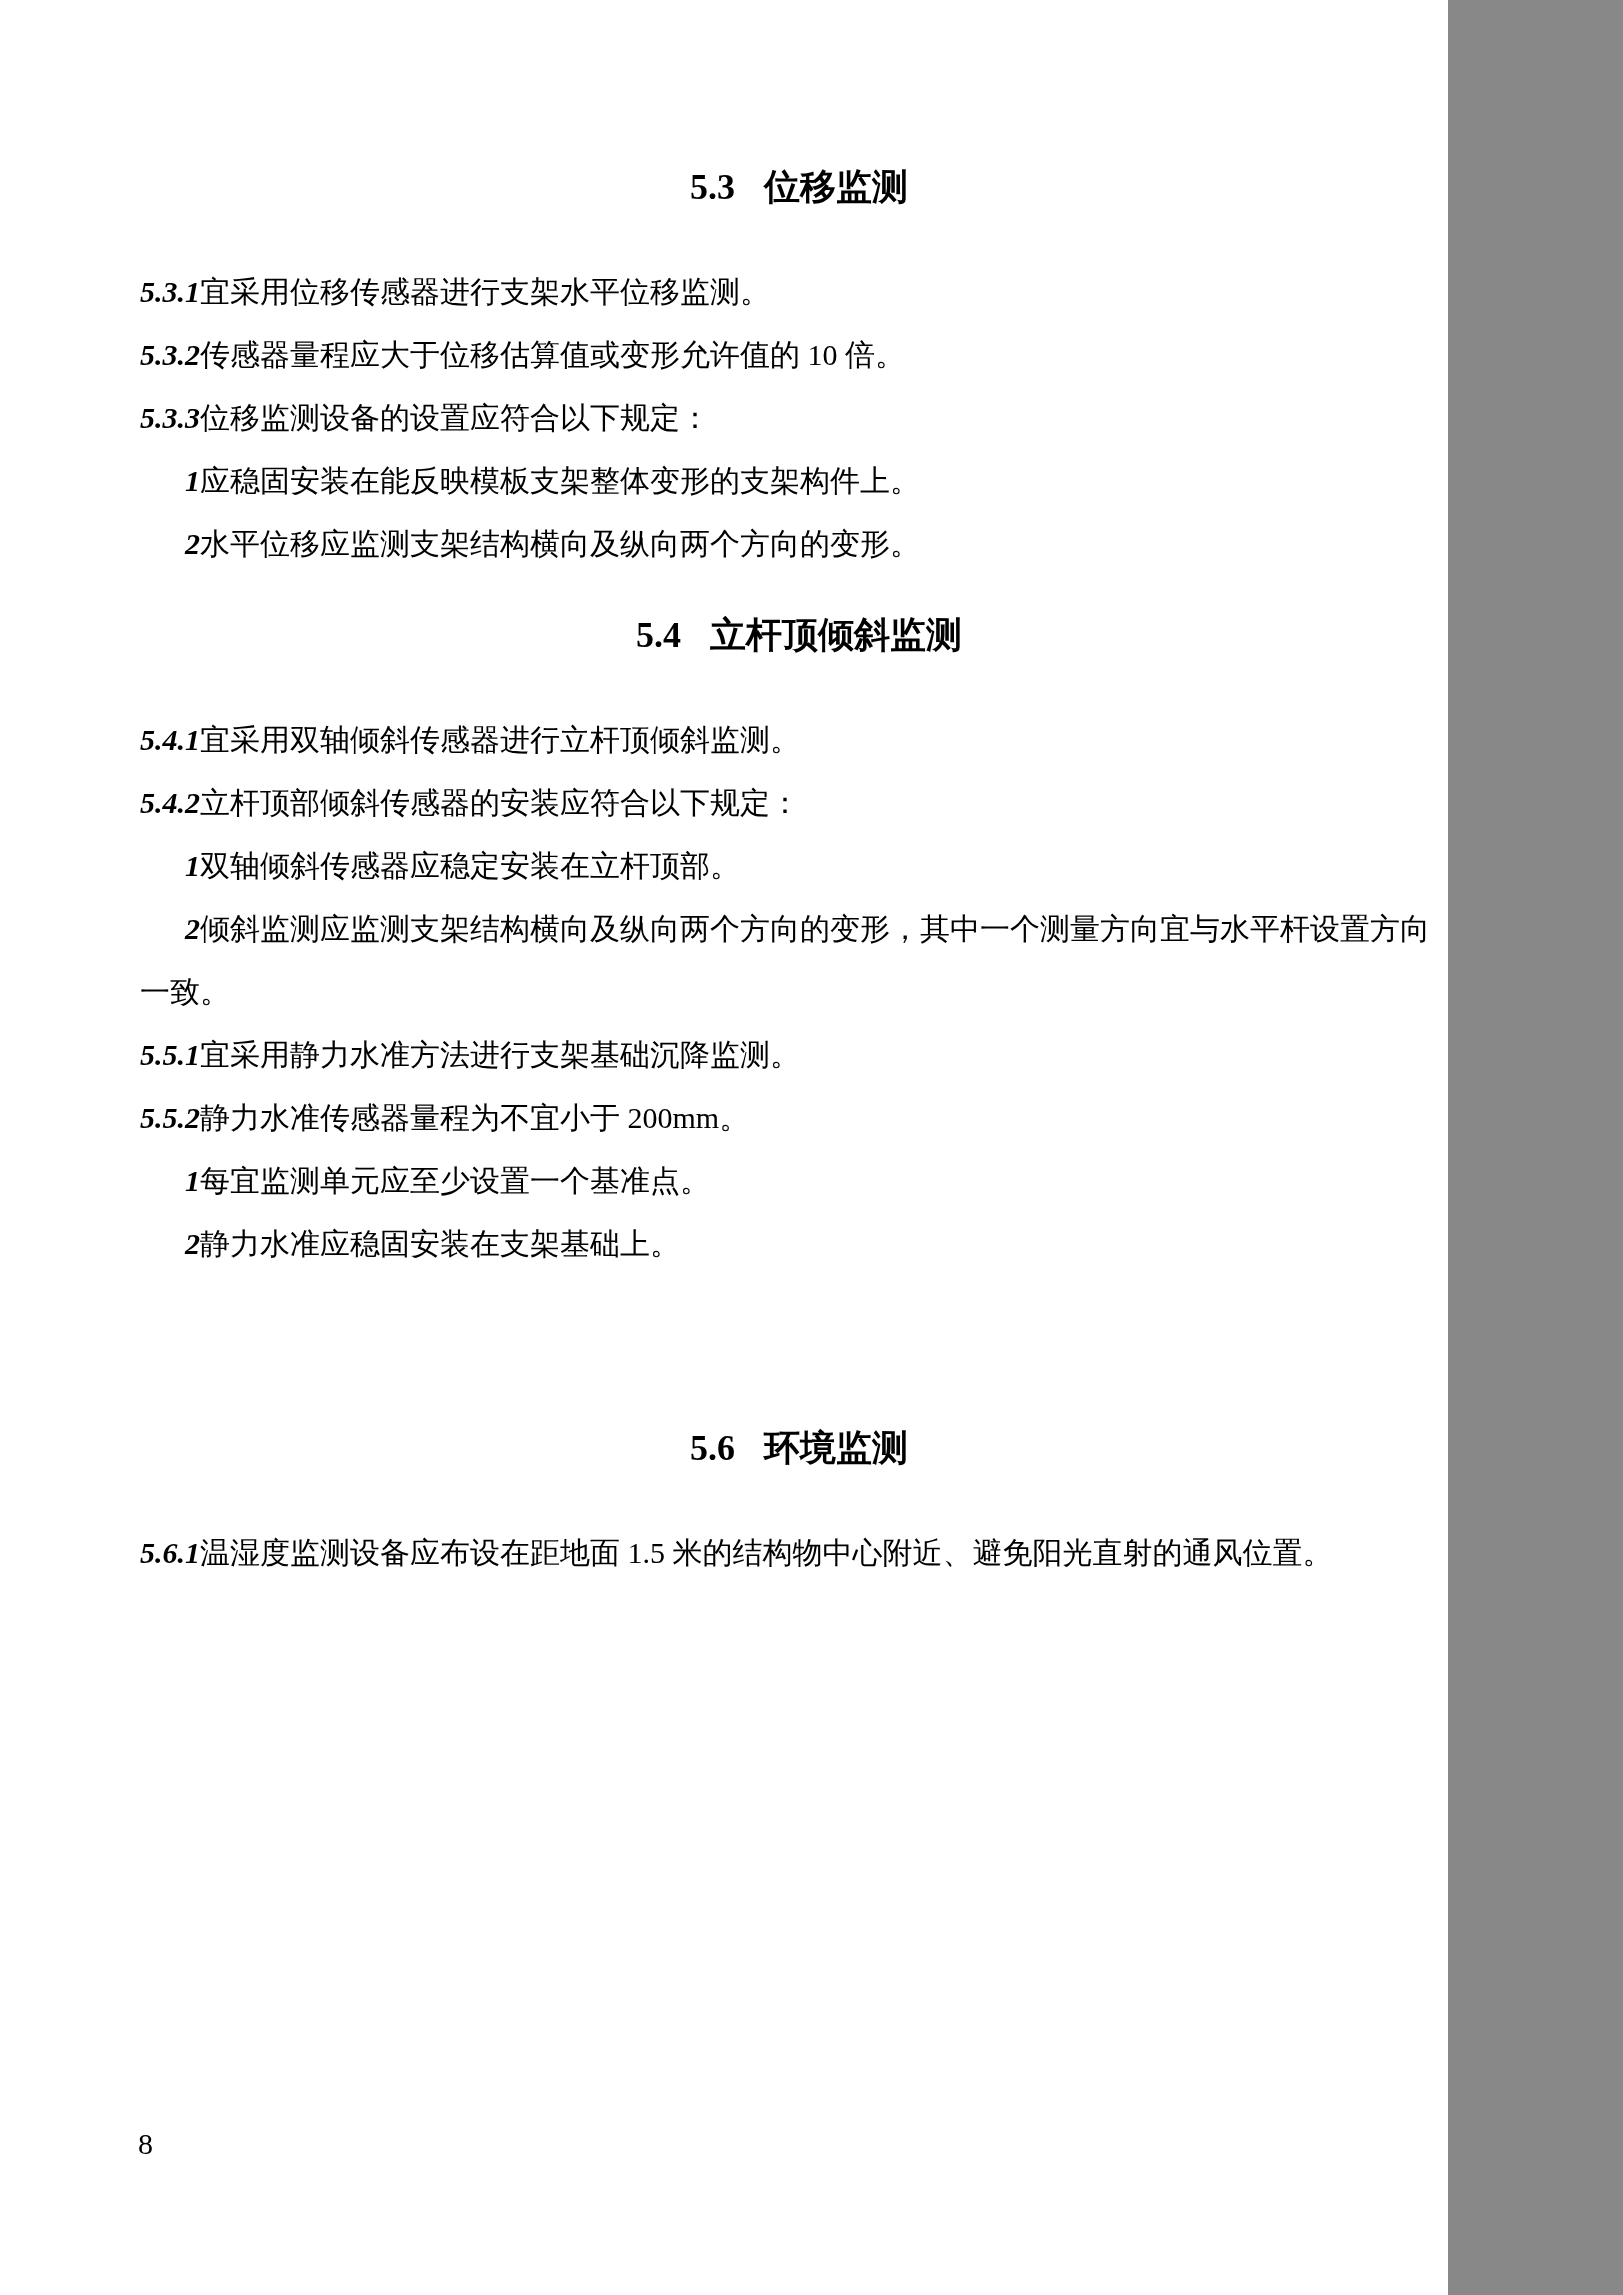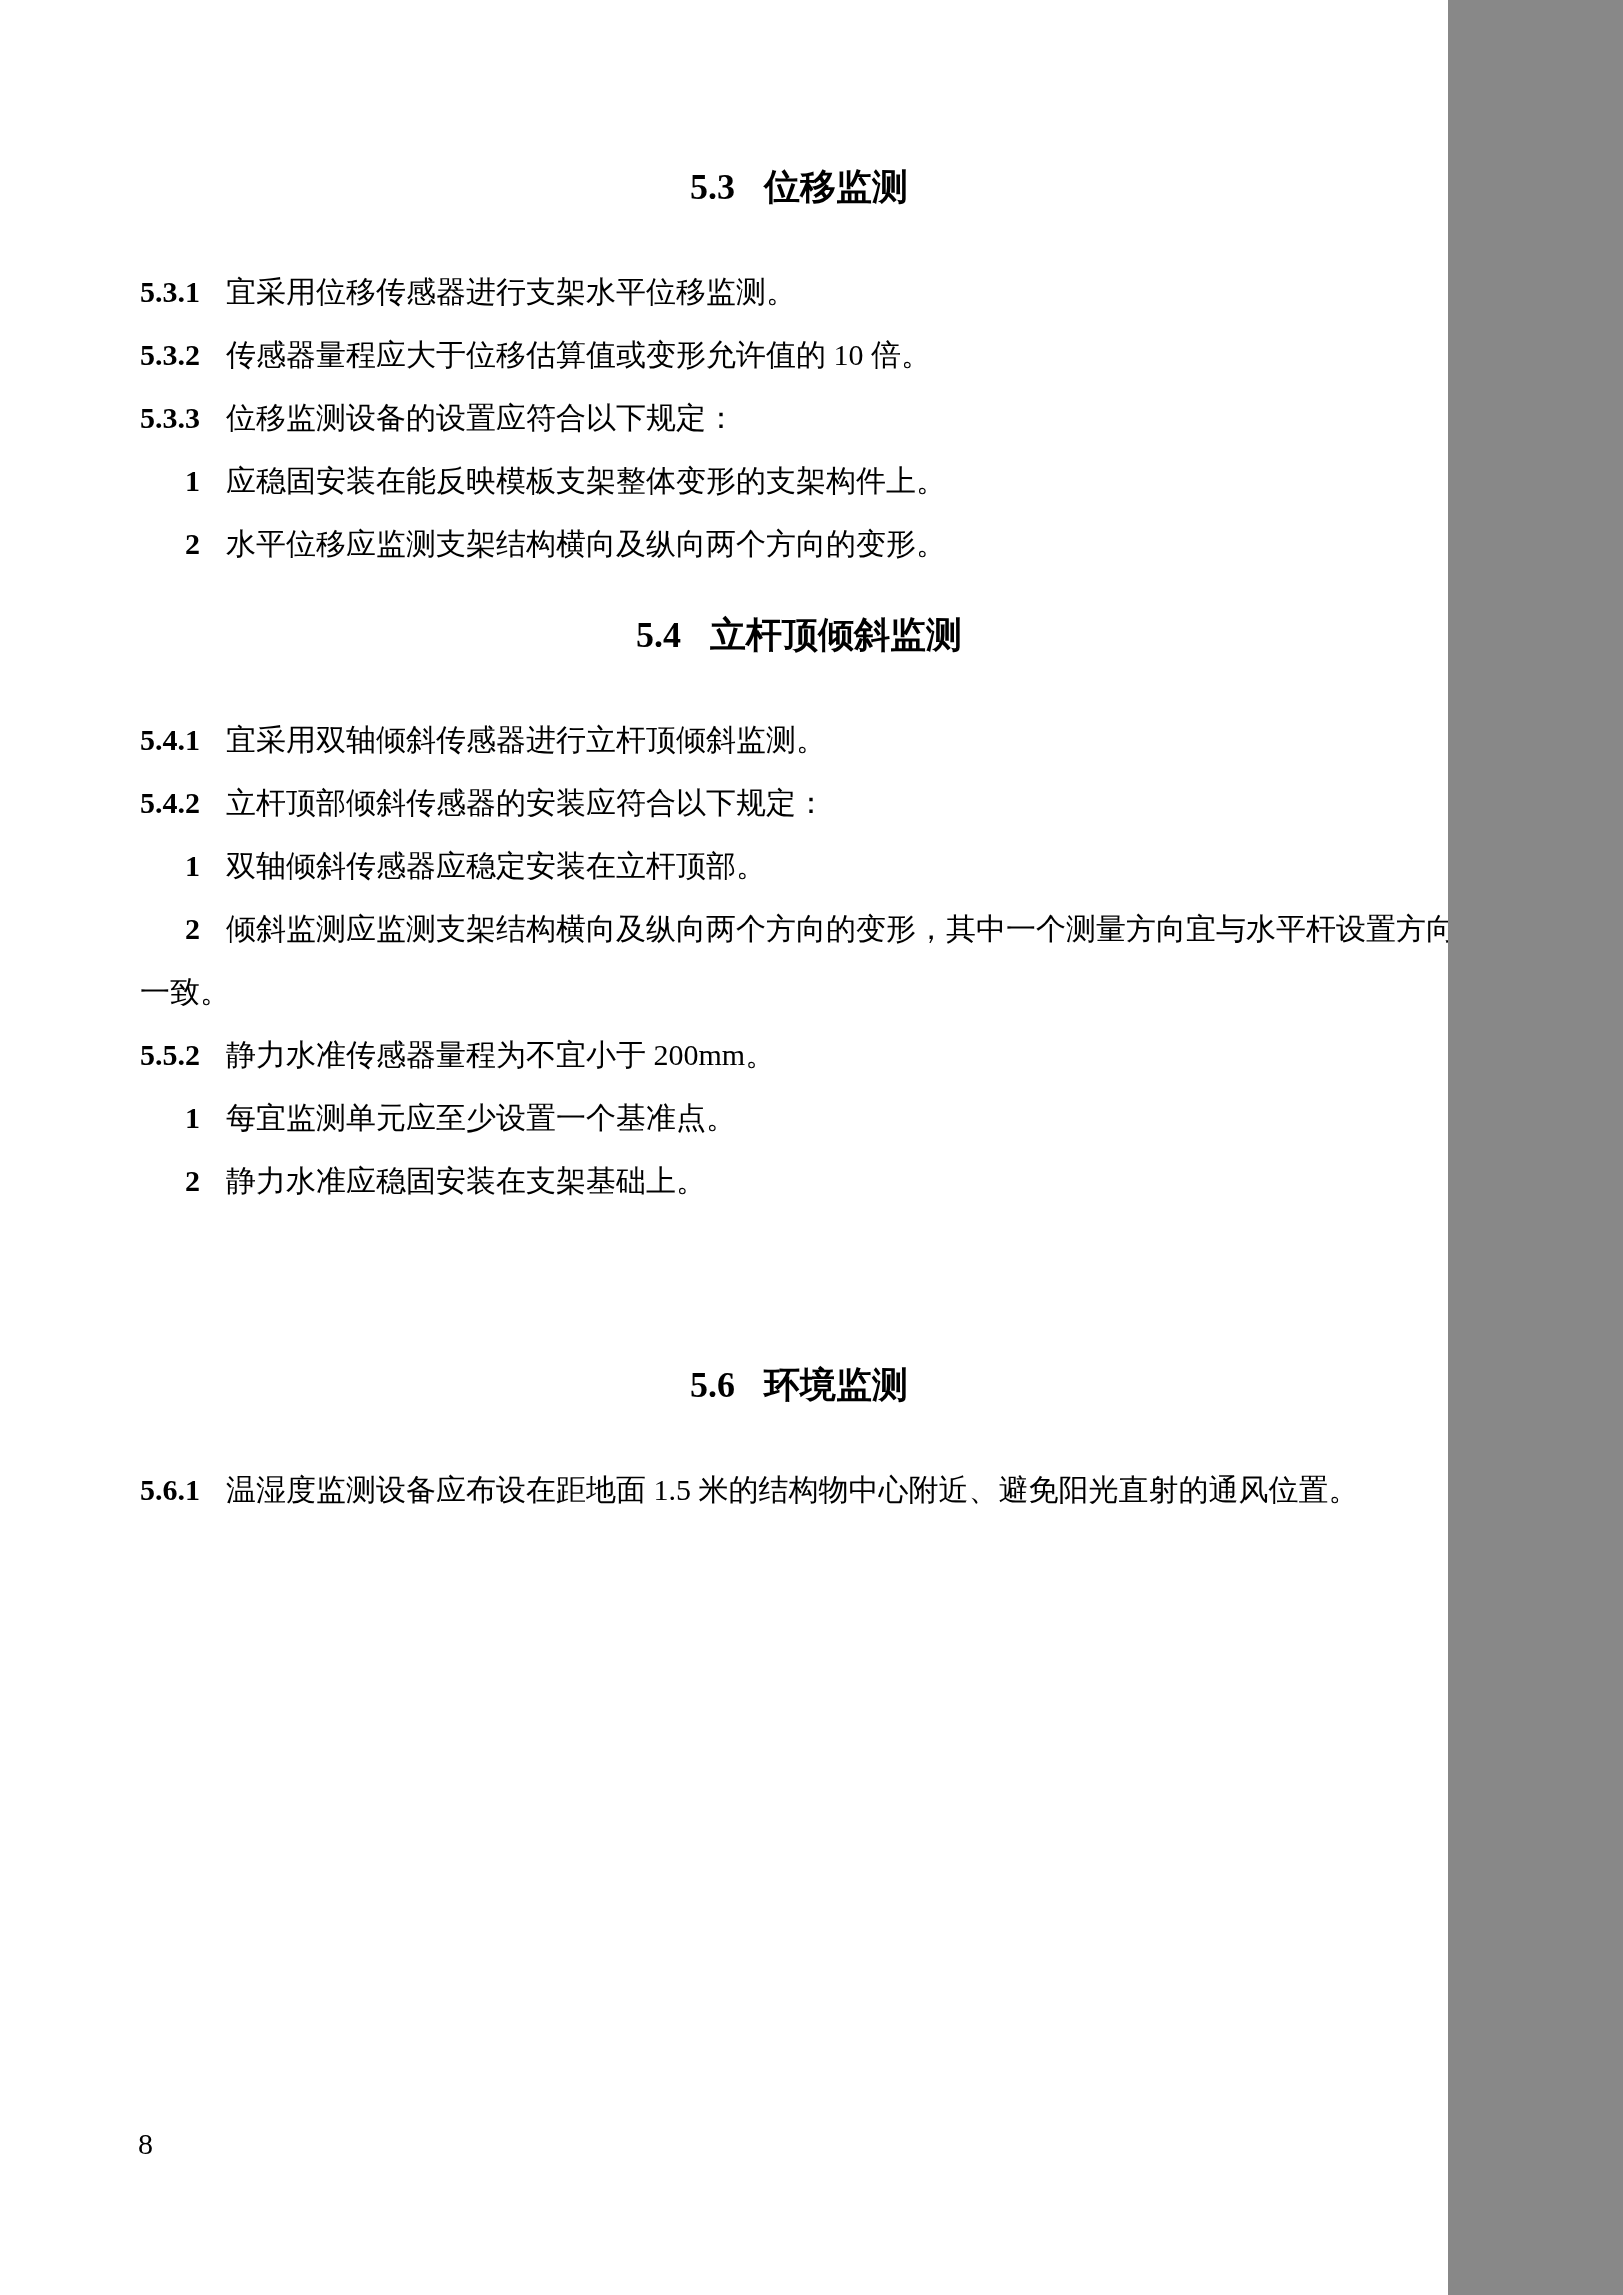--- a/index.html
+++ b/index.html
@@ -29,21 +29,21 @@
   .section-heading.extra-gap{margin-top:142px;}
   .heading-num{margin-right:29px;}
   .line{
     margin:0;
     font-size:30px;
     line-height:63px;
     text-align:left;
   }
   .line .num{
     font-weight:700;
-    margin-right:26px;
+    font-style:italic;
   }
   .line.sub .num{
     margin-left:45px;
   }
   .page-number{
     position:absolute;
     left:138px;
     top:2124px;
     font-size:30px;
     line-height:39px;
@@ -58,20 +58,21 @@
       <p class="line clause"><span class="num">5.3.1</span><span class="txt">宜采用位移传感器进行支架水平位移监测。</span></p>
       <p class="line clause"><span class="num">5.3.2</span><span class="txt">传感器量程应大于位移估算值或变形允许值的 10 倍。</span></p>
       <p class="line clause"><span class="num">5.3.3</span><span class="txt">位移监测设备的设置应符合以下规定：</span></p>
       <p class="line sub"><span class="num">1</span><span class="txt">应稳固安装在能反映模板支架整体变形的支架构件上。</span></p>
       <p class="line sub"><span class="num">2</span><span class="txt">水平位移应监测支架结构横向及纵向两个方向的变形。</span></p>
       <h2 class="section-heading"><span class="heading-num">5.4</span><span class="heading-title">立杆顶倾斜监测</span></h2>
       <p class="line clause"><span class="num">5.4.1</span><span class="txt">宜采用双轴倾斜传感器进行立杆顶倾斜监测。</span></p>
       <p class="line clause"><span class="num">5.4.2</span><span class="txt">立杆顶部倾斜传感器的安装应符合以下规定：</span></p>
       <p class="line sub"><span class="num">1</span><span class="txt">双轴倾斜传感器应稳定安装在立杆顶部。</span></p>
       <p class="line sub"><span class="num">2</span><span class="txt">倾斜监测应监测支架结构横向及纵向两个方向的变形，其中一个测量方向宜与水平杆设置方向一致。</span></p>
+      <p class="line clause"><span class="num">5.5.1</span><span class="txt">宜采用静力水准方法进行支架基础沉降监测。</span></p>
       <p class="line clause"><span class="num">5.5.2</span><span class="txt">静力水准传感器量程为不宜小于 200mm。</span></p>
       <p class="line sub"><span class="num">1</span><span class="txt">每宜监测单元应至少设置一个基准点。</span></p>
       <p class="line sub"><span class="num">2</span><span class="txt">静力水准应稳固安装在支架基础上。</span></p>
       <h2 class="section-heading extra-gap"><span class="heading-num">5.6</span><span class="heading-title">环境监测</span></h2>
       <p class="line clause"><span class="num">5.6.1</span><span class="txt">温湿度监测设备应布设在距地面 1.5 米的结构物中心附近、避免阳光直射的通风位置。</span></p>
     </div>
   <div class="page-number">8</div>
 </div>
 
 

